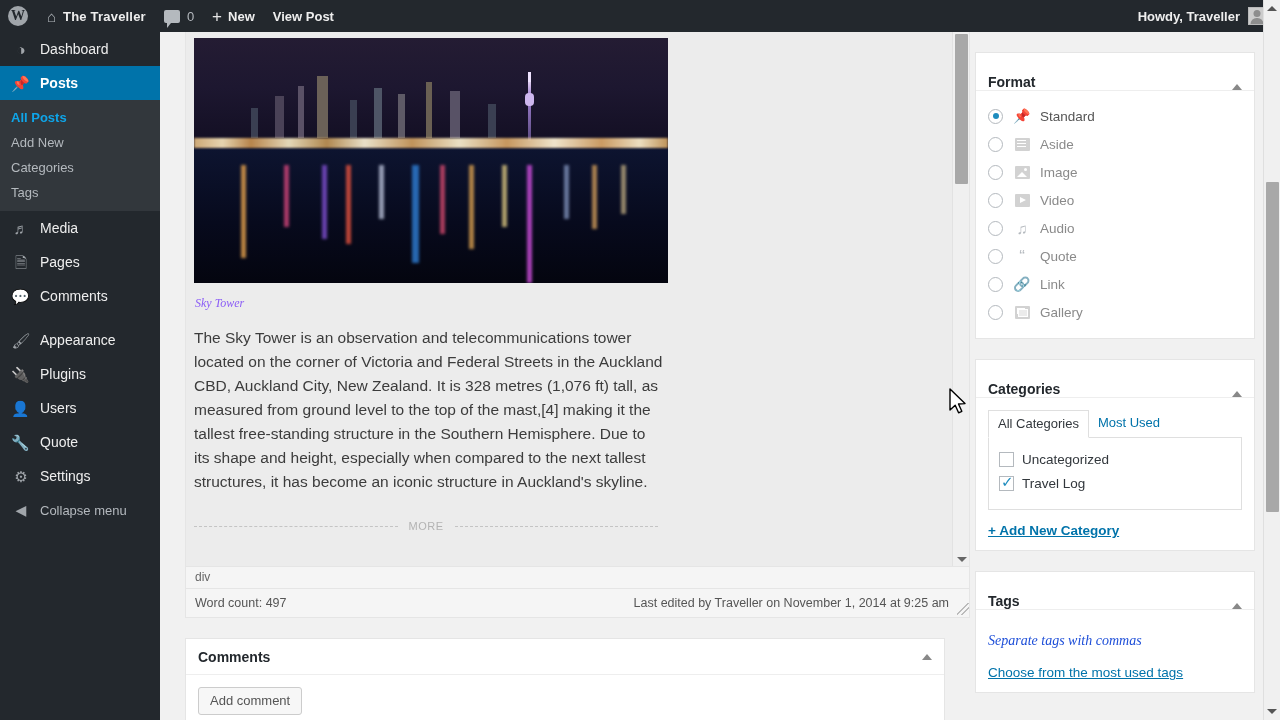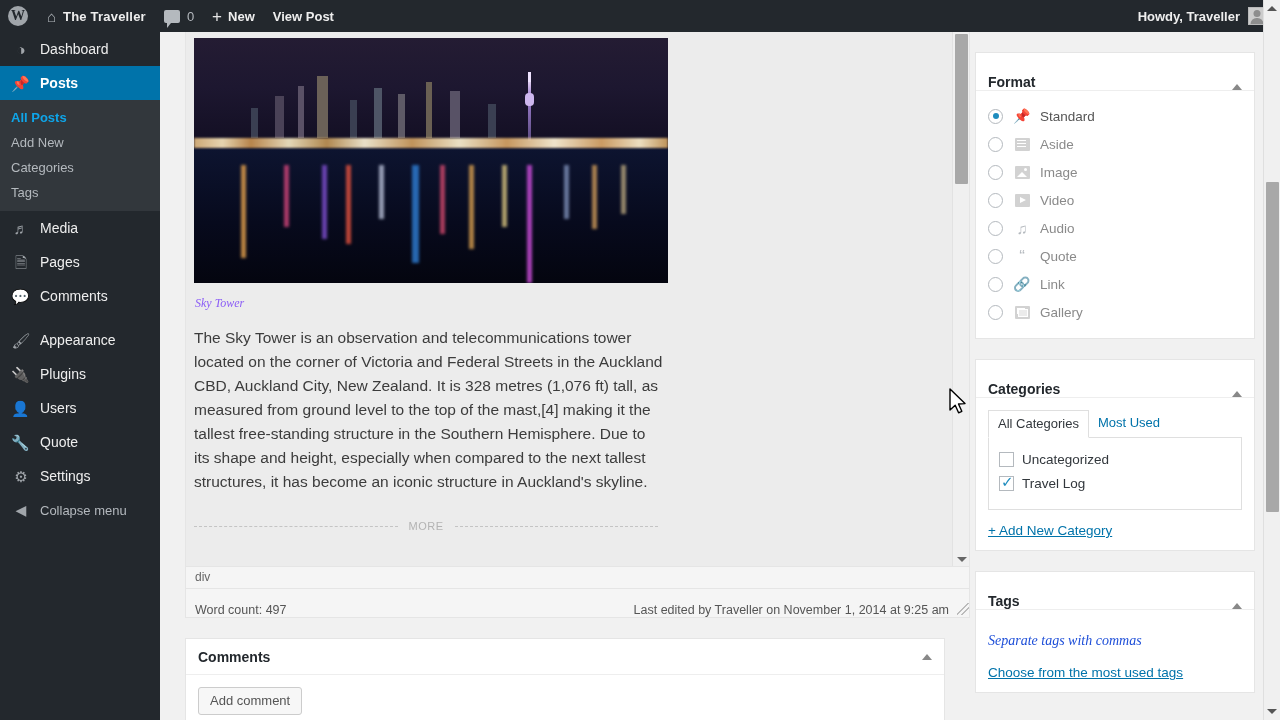--- a/index.html
+++ b/index.html
@@ -220,21 +220,21 @@
     border-top: 1px solid #e5e5e5;
     background: #f5f5f5;
     font-size: 12px; color: #666;
     padding: 3px 0 0 9px;
   }
   .editor-statusrow {
     position: absolute; left: 0; bottom: 0;
     width: 785px; height: 29px;
     border-top: 1px solid #e5e5e5;
     background: #f5f5f5;
-    display: flex; align-items: flex-end;
+    display: flex; align-items: center;
     font-size: 12.5px; color: #555;
     padding: 0 12px 0 9px;
   }
   .editor-statusrow .right { margin-left: auto; padding-right: 10px; }
   .resize-grip {
     position: absolute; right: 2px; bottom: 2px;
     width: 12px; height: 12px;
     background:
       linear-gradient(135deg, transparent 44%, #bbb 45%, #bbb 52%, transparent 53%),
       linear-gradient(135deg, transparent 64%, #bbb 65%, #bbb 72%, transparent 73%);
@@ -359,21 +359,21 @@
   .cbx {
     width: 15px; height: 15px; border: 1px solid #b4b9be;
     background: #fff; margin-right: 8px; position: relative; flex: 0 0 auto;
   }
   .cbx.on:after {
     content: "✓"; position: absolute; left: 1px; top: -4px;
     font-size: 15px; color: #1e8cbe; font-weight: 700;
     font-family: "DejaVu Sans", sans-serif;
   }
   .link-blue { color: #0073aa; font-size: 13.5px; text-decoration: underline; }
-  .addcat-wrap { padding-top: 13px; }
+  .addcat-wrap { padding-top: 13px; font-weight: bold; }
 
   
   .tag-row { display: flex; align-items: center; }
   .tag-input {
     width: 180px; height: 28px;
     border: 1px solid #ddd; background: #fff;
     border-radius: 2px;
   }
   .add-btn {
     margin-left: 8px;

